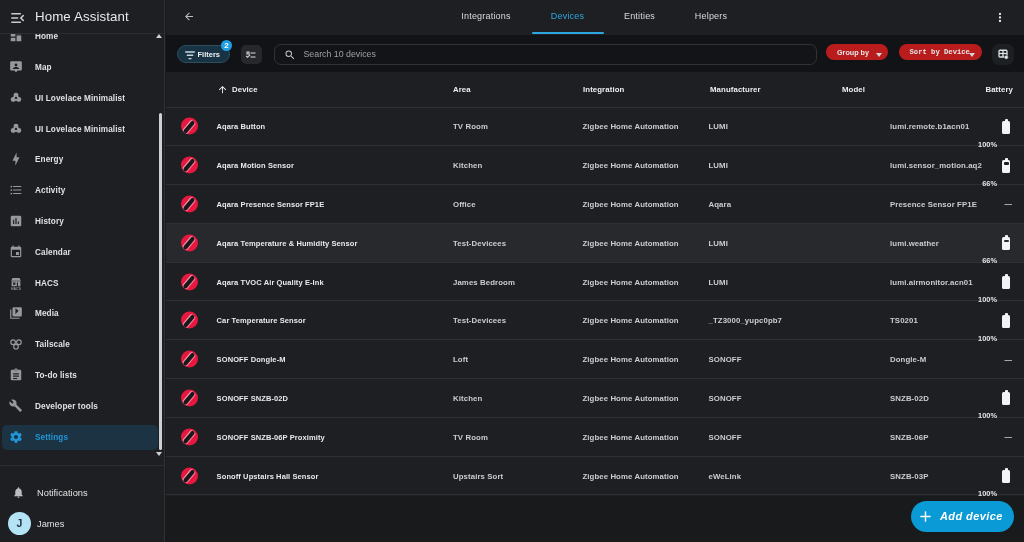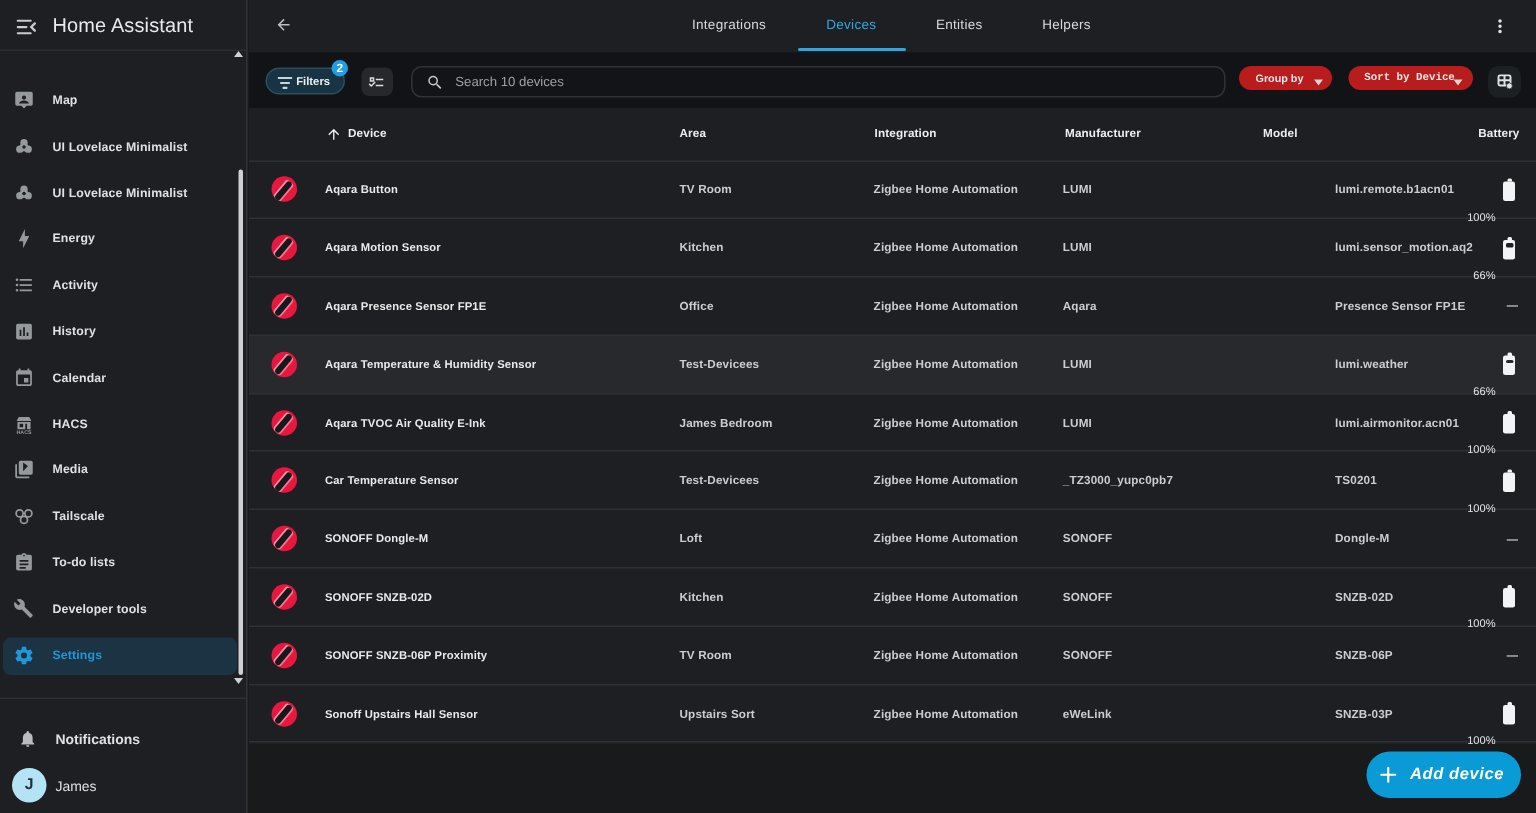--- a/index.html
+++ b/index.html
@@ -72,21 +72,21 @@
     width:17px; height:17px; border-radius:50%; background:#e8173f; overflow:hidden; }
   .devicon .slash { position:absolute; left:6.8px; top:1.2px; width:3.6px; height:15px;
     background:#17181b; border-radius:2px; transform:rotate(40deg);
     box-shadow:-1.2px 0 0 rgba(243,245,246,.55), 1.2px 0 0 rgba(243,245,246,.45); }
   .cell { position:absolute; top:50%; transform:translateY(-50%); font-size:7.8px;
     font-weight:700; color:#cbcdcf; letter-spacing:.1px; }
   .cell.name { left:50.6px; color:#e9eaeb; font-weight:700; font-size:7.5px; }
   .c-area { left:287px; } .c-int { left:416.4px; } .c-man { left:542.5px; } .c-mod { left:700px;padding-left:24px; }
   .bat-wrap { position:absolute; right:14px; top:50%; transform:translateY(-50%);
     height:16px; display:flex; align-items:center; gap:5px; }
-  .bat-pct { font-size:7.4px; font-weight:400; color:#e3e5e6;margin-top:36px; }
+  .bat-pct { font-size:7.4px; font-weight:700; color:#e3e5e6;margin-top:36px; }
   .bat-ico { position:relative; width:8px; height:15px; }
   .bat-ico .body { position:absolute; left:0; top:2px; width:8px; height:13px;
     background:#f2f3f4; border-radius:1.5px; }
   .bat-ico .nub { position:absolute; left:2.5px; top:0; width:3px; height:2.5px;
     background:#f2f3f4; border-radius:1px 1px 0 0; }
   .bat-ico .notch { position:absolute; left:1.5px; top:4.5px; width:5px; height:2.6px;
     background:#1d1f22; border-radius:1px; }
   .row.hl .notch { background:#27292d; }
   .dash { font-size:7.5px; font-weight:700; color:#cfd1d2; position:relative; right:-2px; }
 
@@ -107,20 +107,28 @@
         <line x1="0.8" y1="5" x2="6.6" y2="5"></line>
         <line x1="0.8" y1="9.2" x2="9.4" y2="9.2"></line>
         <path d="M12.2 2.6 L9.8 5 L12.2 7.4" fill="none"></path>
       </g>
     </svg>
     <div id="sb-title">Home Assistant</div>
   </div>
 
   <div id="sb-scroll">
       <div id="sb-hl"></div>
+      <div class="sb-item" style="top:-13.3px">
+    <div class="ico">
+          <svg viewBox="0 0 24 24">
+            <path fill="#96999c" d="M13 3v6h8V3M13 21h8V11h-8M3 21h8v-6H3m0-2h8V3H3z"></path>
+          </svg>
+        </div>
+    <div class="lbl">Home</div>
+      </div>
       <div class="sb-item" style="top:17.5px">
     <div class="ico">
           <svg viewBox="0 0 24 24">
             <path fill="#96999c" fill-rule="evenodd" d="M4 2h16a2 2 0 0 1 2 2v12a2 2 0 0 1-2 2h-5l-3 3.2L9 18H4a2 2 0 0 1-2-2V4a2 2 0 0 1 2-2m8 4.2a2.4 2.4 0 1 1 0 4.8 2.4 2.4 0 0 1 0-4.8m-5.6 9.3c0-2.3 3.7-3.4 5.6-3.4s5.6 1.1 5.6 3.4z"></path>
           </svg>
         </div>
     <div class="lbl">Map</div>
       </div>
       <div class="sb-item" style="top:48.3px">
     <div class="ico">
@@ -243,21 +251,21 @@
   <div class="tri" style="left:156px;top:34px;border-left:3.5px solid transparent;border-right:3.5px solid transparent;border-bottom:4px solid #d0d1d2;"></div>
   <div id="sb-scrollbar"></div>
   <div class="tri" style="left:156px;top:452px;border-left:3.5px solid transparent;border-right:3.5px solid transparent;border-top:4px solid #d0d1d2;"></div>
 
   <div id="sb-divider"></div>
 
   <div class="sb-bottom-item" style="top:477px">
     <svg class="abs" style="left:12px;top:9px" width="13" height="13" viewBox="0 0 24 24">
       <path fill="#babcbe" d="M12 22a2 2 0 0 0 2-2h-4a2 2 0 0 0 2 2m6-6v-5c0-3.07-1.64-5.64-4.5-6.32V4a1.5 1.5 0 0 0-3 0v.68C7.63 5.36 6 7.92 6 11v5l-2 2v1h16v-1z"></path>
     </svg>
-    <div class="lbl" style="position:absolute;left:37px;top:50%;transform:translateY(-50%);font-size:9.3px;font-weight:700;color:#e0e1e2;">Notifications</div>
+    <div class="lbl" style="position:absolute;left:37px;top:50%;transform:translateY(-50%);font-size:9.3px;font-weight:400;color:#e0e1e2;">Notifications</div>
   </div>
   <div class="sb-bottom-item" style="top:508px">
     <div class="abs" style="left:8px;top:4px;width:23px;height:23px;border-radius:50%;background:#b5e3f6;color:#22333d;font-size:10.5px;font-weight:600;text-align:center;line-height:23px;">J</div>
     <div class="lbl" style="position:absolute;left:37px;top:50%;transform:translateY(-50%);font-size:9.3px;font-weight:500;color:#e0e1e2;">James</div>
   </div>
 </div>
 
 <div id="main">
   <div id="topbar">
     <svg class="abs" style="left:16.5px;top:10px" width="12" height="13" viewBox="0 0 24 24">

